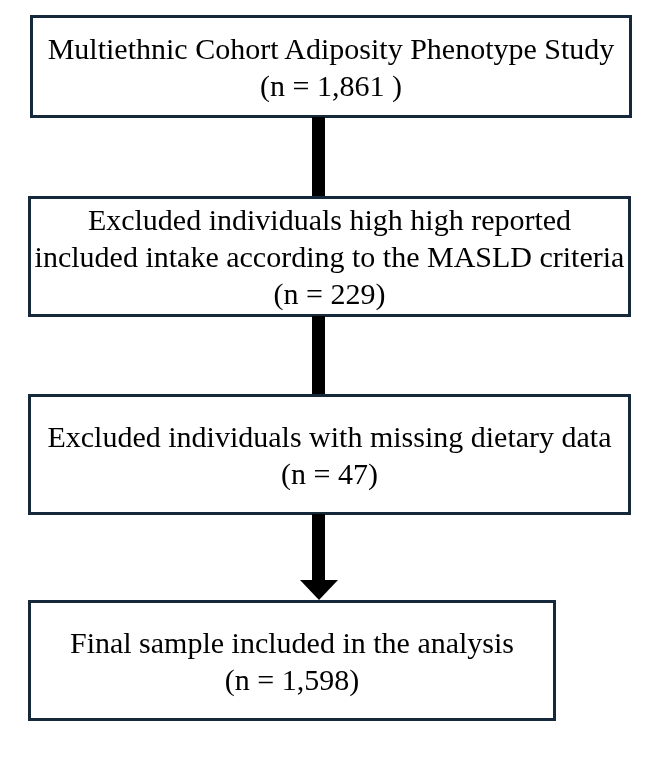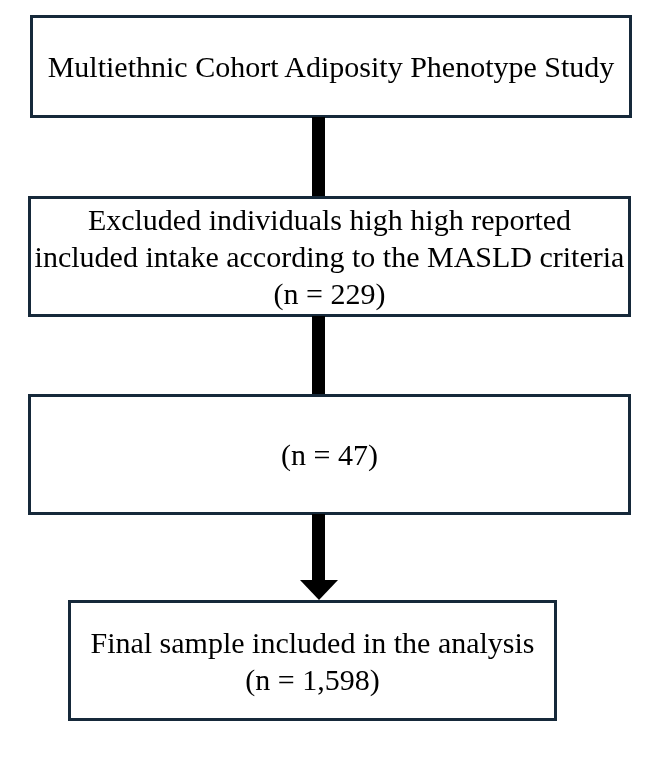--- a/index.html
+++ b/index.html
@@ -31,21 +31,21 @@
     justify-content: center;
     align-items: center;
     text-align: center;
     font-size: 30px;
     line-height: 37px;
   }
   .fbox .line { display: block; white-space: nowrap; }
   .box1 { left: 30px; top: 15px;  width: 602px; height: 103px; }
   .box2 { left: 28px; top: 196px; width: 603px; height: 121px; }
   .box3 { left: 28px; top: 394px; width: 603px; height: 121px; }
-  .box4 { left: 28px; top: 600px; width: 489px; height: 121px; margin-left: 40px; }
+  .box4 { left: 28px; top: 600px; width: 528px; height: 121px; }
   .conn {
     position: absolute;
     width: 13px;
     background: var(--arrow);
   }
   .conn1 { left: 312px; top: 117px; height: 80px; }
   .conn2 { left: 312px; top: 316px; height: 79px; }
   .conn3 { left: 312px; top: 514px; height: 67px; }
   .arrowhead {
     position: absolute;
@@ -58,33 +58,35 @@
     border-top: 20px solid var(--arrow);
   }
 </style>
 </head>
 <body>
 
 <div class="canvas">
 
   <div class="fbox box1">
     <span class="line">Multiethnic Cohort Adiposity Phenotype Study</span>
+    <span class="line">(n = 1,861 )</span>
   </div>
 
   <div class="conn conn1"></div>
 
   <div class="fbox box2">
     <span class="line">Excluded individuals high high reported</span>
     <span class="line">included intake according to the MASLD criteria</span>
     <span class="line">(n = 229)</span>
   </div>
 
   <div class="conn conn2"></div>
 
   <div class="fbox box3">
+    <span class="line">Excluded individuals with missing dietary data</span>
     <span class="line">(n = 47)</span>
   </div>
 
   <div class="conn conn3"></div>
   <div class="arrowhead"></div>
 
   <div class="fbox box4">
     <span class="line">Final sample included in the analysis</span>
     <span class="line">(n = 1,598)</span>
   </div>

